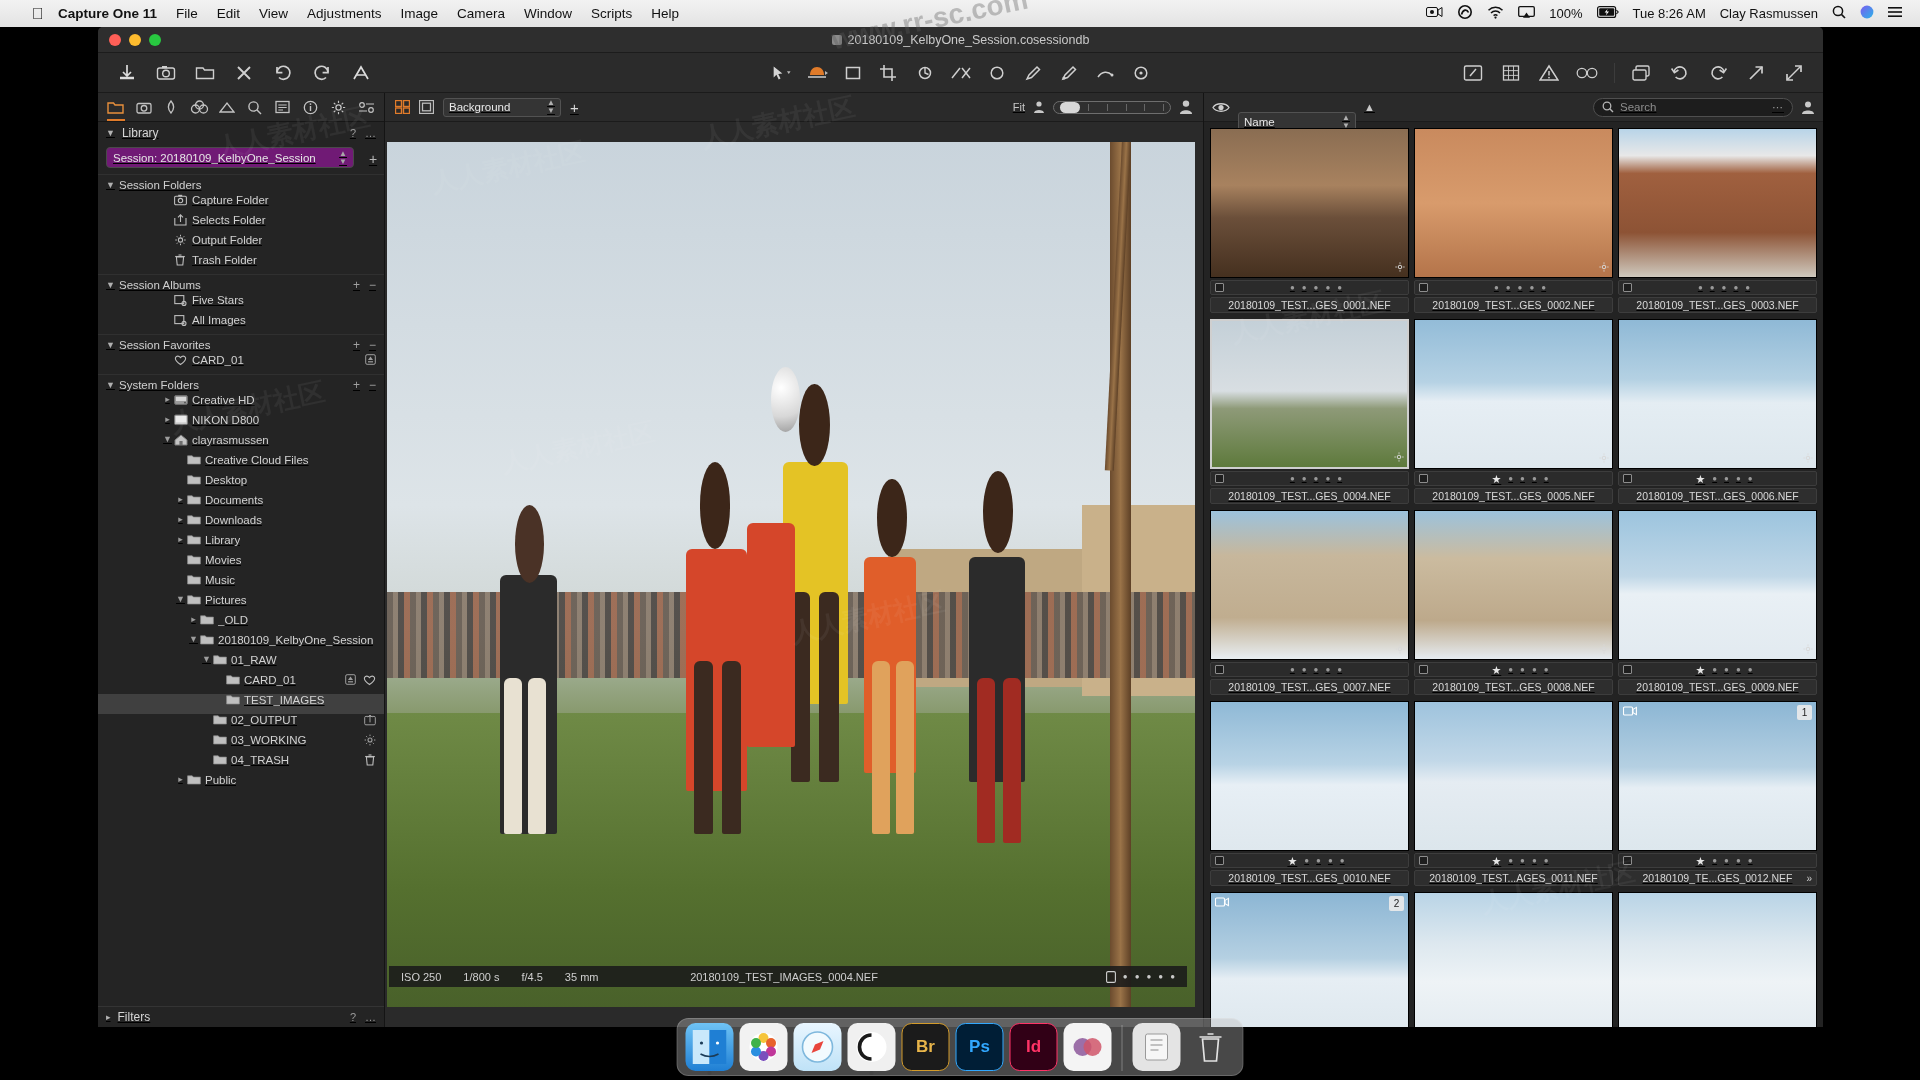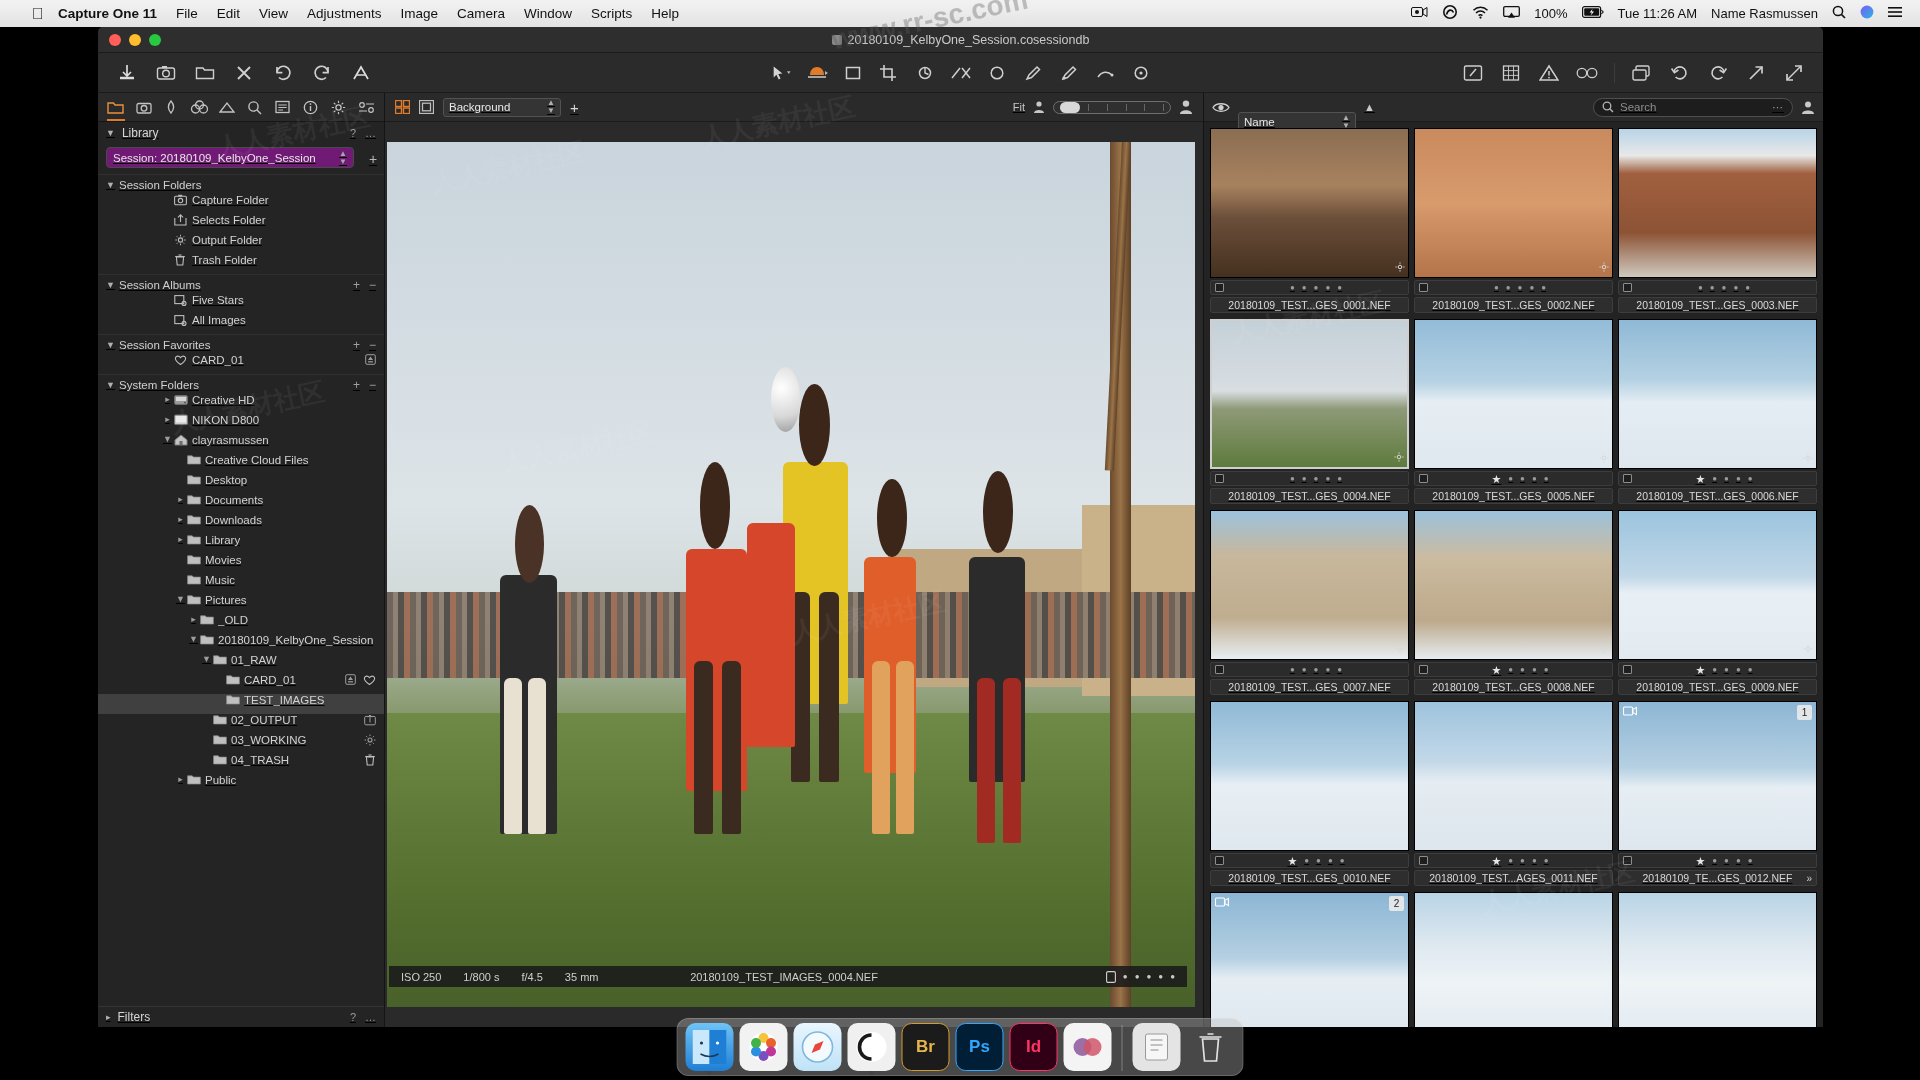--- a/index.html
+++ b/index.html
@@ -229,22 +229,22 @@
       </span>
       <span class="txt">100%</span>
       <span class="mb-icon">
         <svg width="22" height="12" viewBox="0 0 22 12">
             <rect x="0.6" y="0.6" width="18" height="10.8" rx="2" fill="none" stroke="#111" stroke-width="1.2"></rect>
             <rect x="2.2" y="2.2" width="15" height="7.6" rx="1" fill="#111"></rect>
             <path d="M19.4 4 L21.2 6 L19.4 8" fill="none" stroke="#111" stroke-width="1.1"></path>
             <path d="M10.6 3 L7.6 6.6 H9.8 L8.8 9.4 L12 5.6 H9.8 Z" fill="#fff"></path>
           </svg>
       </span>
-      <span class="txt">Tue 11:26 AM</span>
-      <span class="txt">Name Rasmussen</span>
+      <span class="txt">Tue 8:26 AM</span>
+      <span class="txt">Clay Rasmussen</span>
       <span class="mb-icon">
         <svg width="14" height="14" viewBox="0 0 14 14">
             <circle cx="6" cy="6" r="4.6" fill="none" stroke="#111" stroke-width="1.5"></circle>
             <path d="M9.4 9.4 L13 13" stroke="#111" stroke-width="1.6"></path>
           </svg>
       </span>
       <span class="mb-icon">
         <svg width="14" height="14" viewBox="0 0 14 14">
             <defs>
               <linearGradient id="sg" x1="0" y1="0" x2="1" y2="1">

